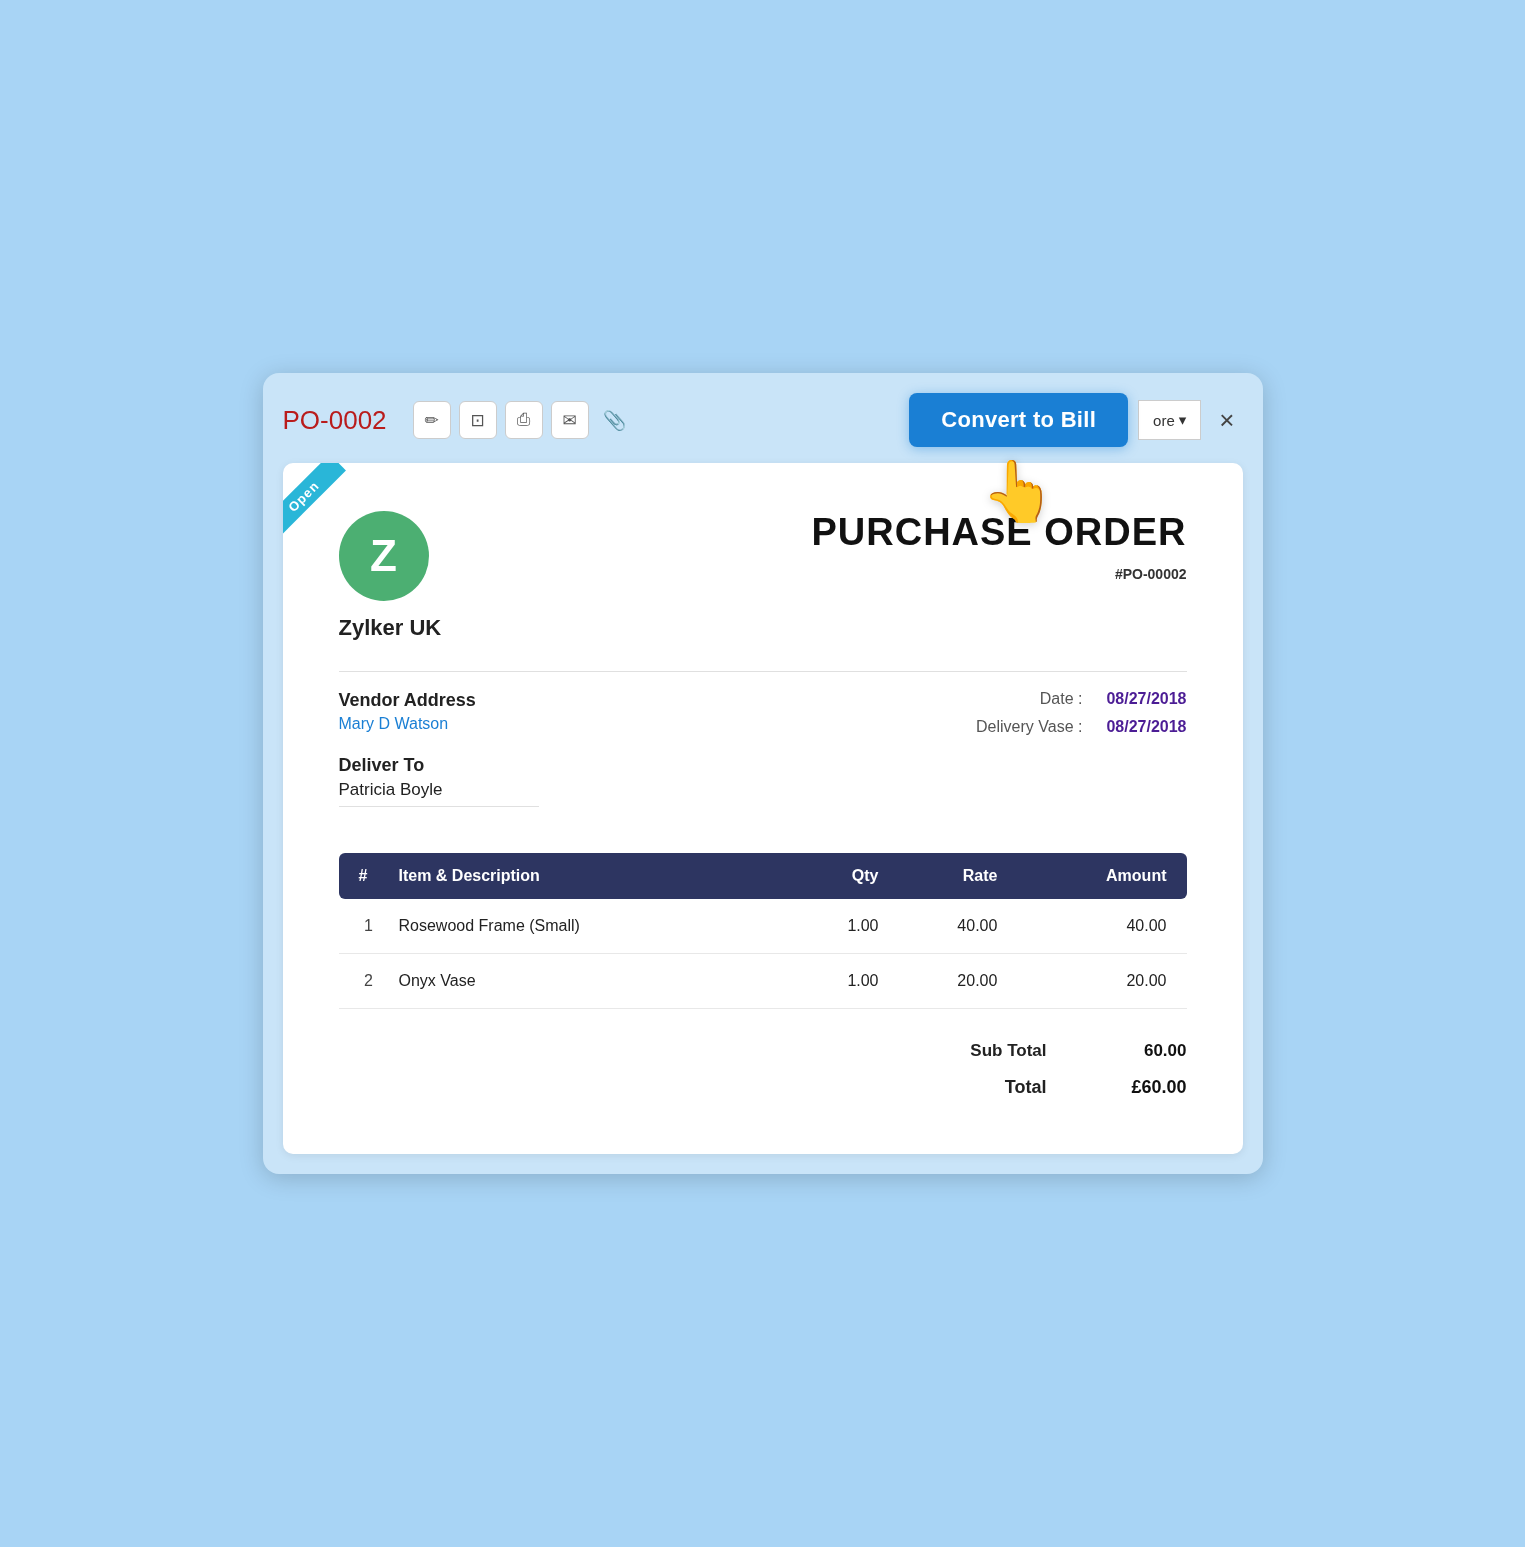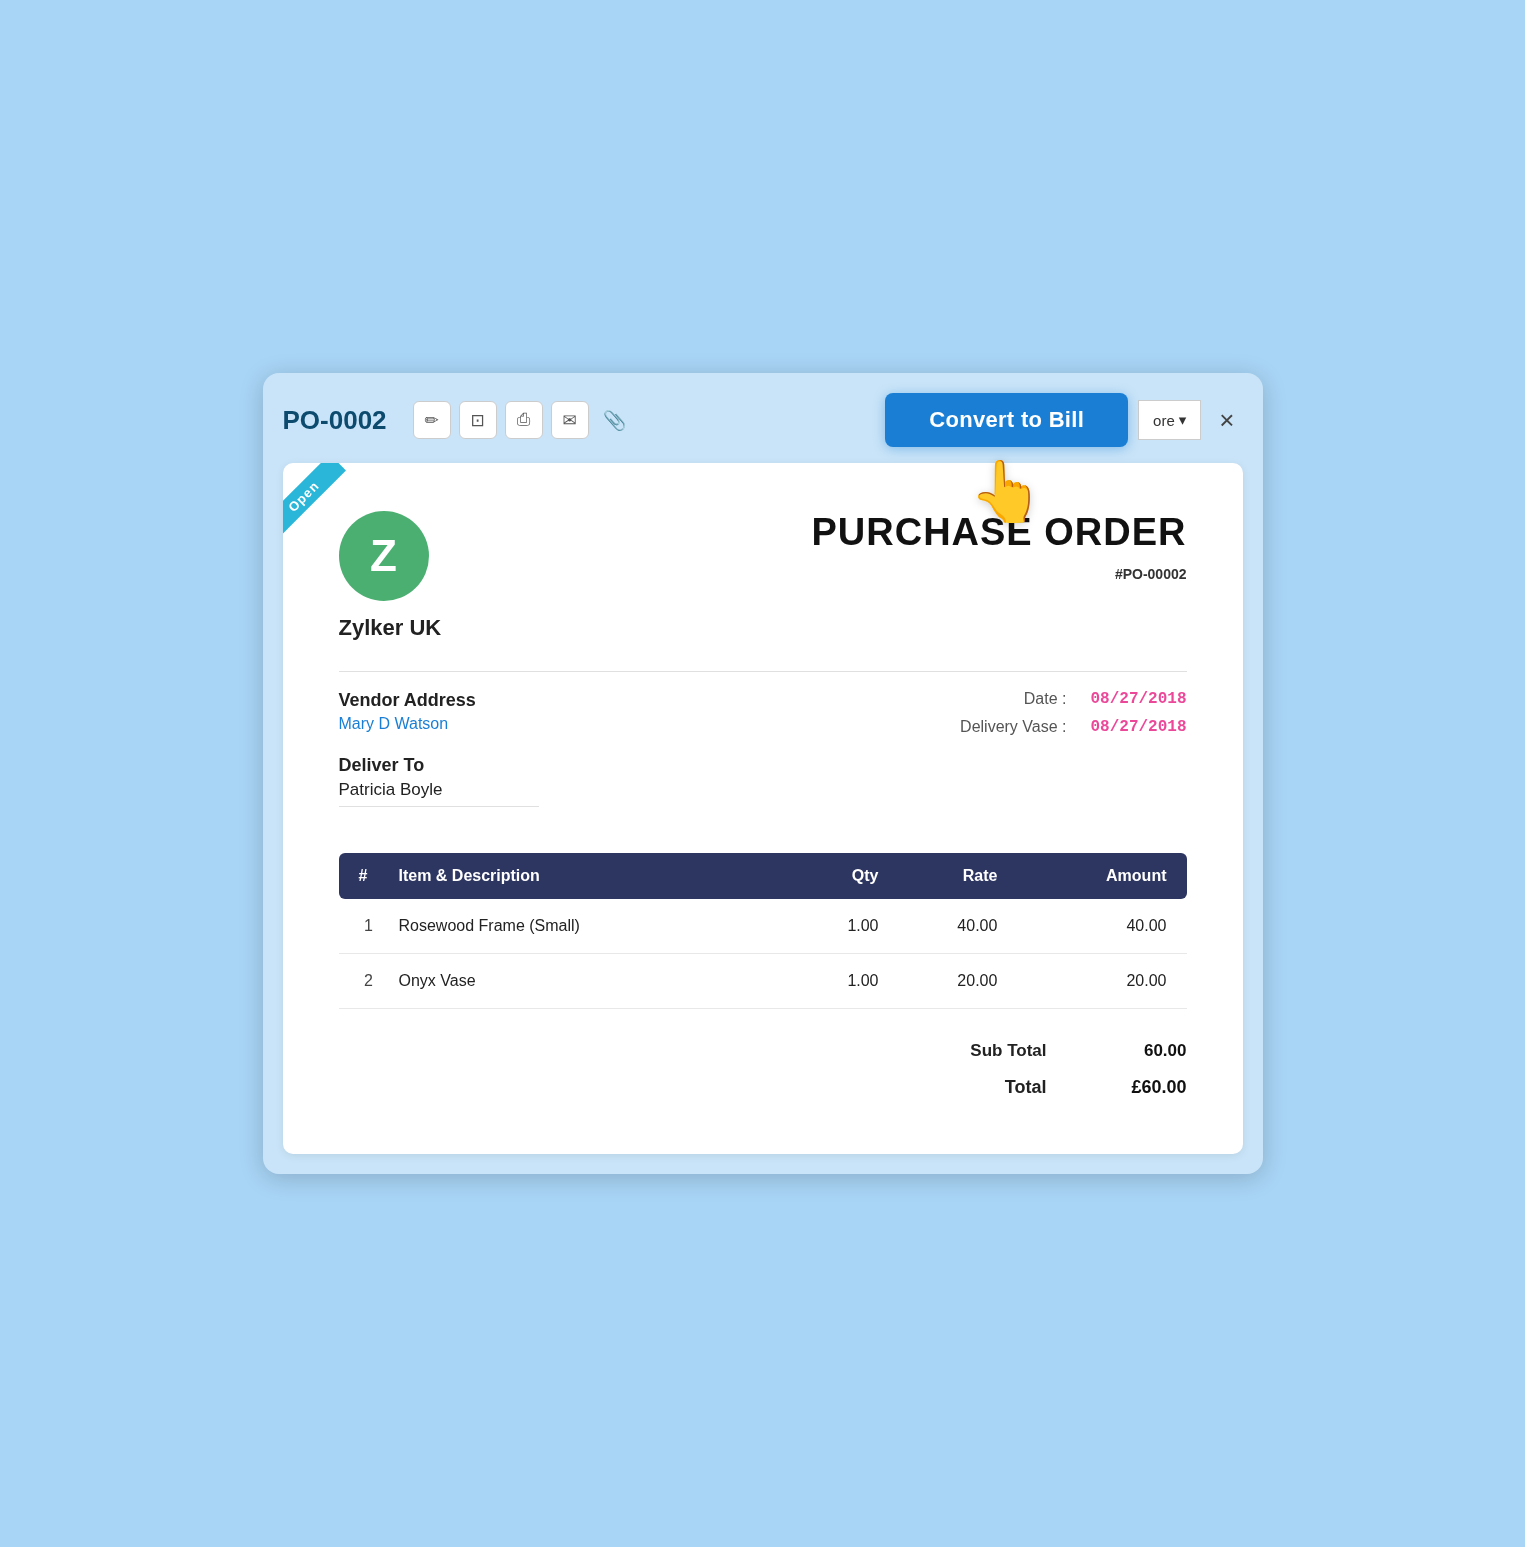--- a/index.html
+++ b/index.html
@@ -24,22 +24,22 @@
     .titlebar {
       display: flex;
       align-items: center;
       margin-bottom: 16px;
       position: relative;
       gap: 10px;
     }
 
     .titlebar-id {
       font-size: 26px;
-      font-weight: 700;
-      color: #0c4a6e;
+      font-weight: 400;
+      color: #b91c1c;
       margin-right: 16px;
     }
 
     .titlebar-icons {
       display: flex;
       gap: 8px;
       align-items: center;
     }
 
     .icon-btn {
@@ -70,21 +70,21 @@
 
     .convert-btn-wrapper {
       position: relative;
     }
 
     .convert-btn {
       background: #1a7fd4;
       color: #fff;
       border: none;
       border-radius: 8px;
-      padding: 14px 44px;
+      padding: 14px 32px;
       font-size: 22px;
       font-weight: 600;
       cursor: pointer;
       box-shadow: 0 2px 12px rgba(26,127,212,0.4);
       letter-spacing: 0.3px;
     }
 
     .more-btn {
       background: #fff;
       border: 1.5px solid #ccc;
@@ -243,22 +243,21 @@
       font-size: 16px;
       color: #333;
     }
 
     .doc-right .date-row .date-label {
       color: #555;
     }
 
     .doc-right .date-row .date-val {
       font-weight: 700;
-      color: #ec4899;
-      font-family: Liberation Mono, monospace;
+      color: #4c1d95;
     }
 
     .items-table {
       width: 100%;
       border-collapse: collapse;
       margin-bottom: 24px;
     }
 
     .items-table thead tr {
       background: #2d3561;

